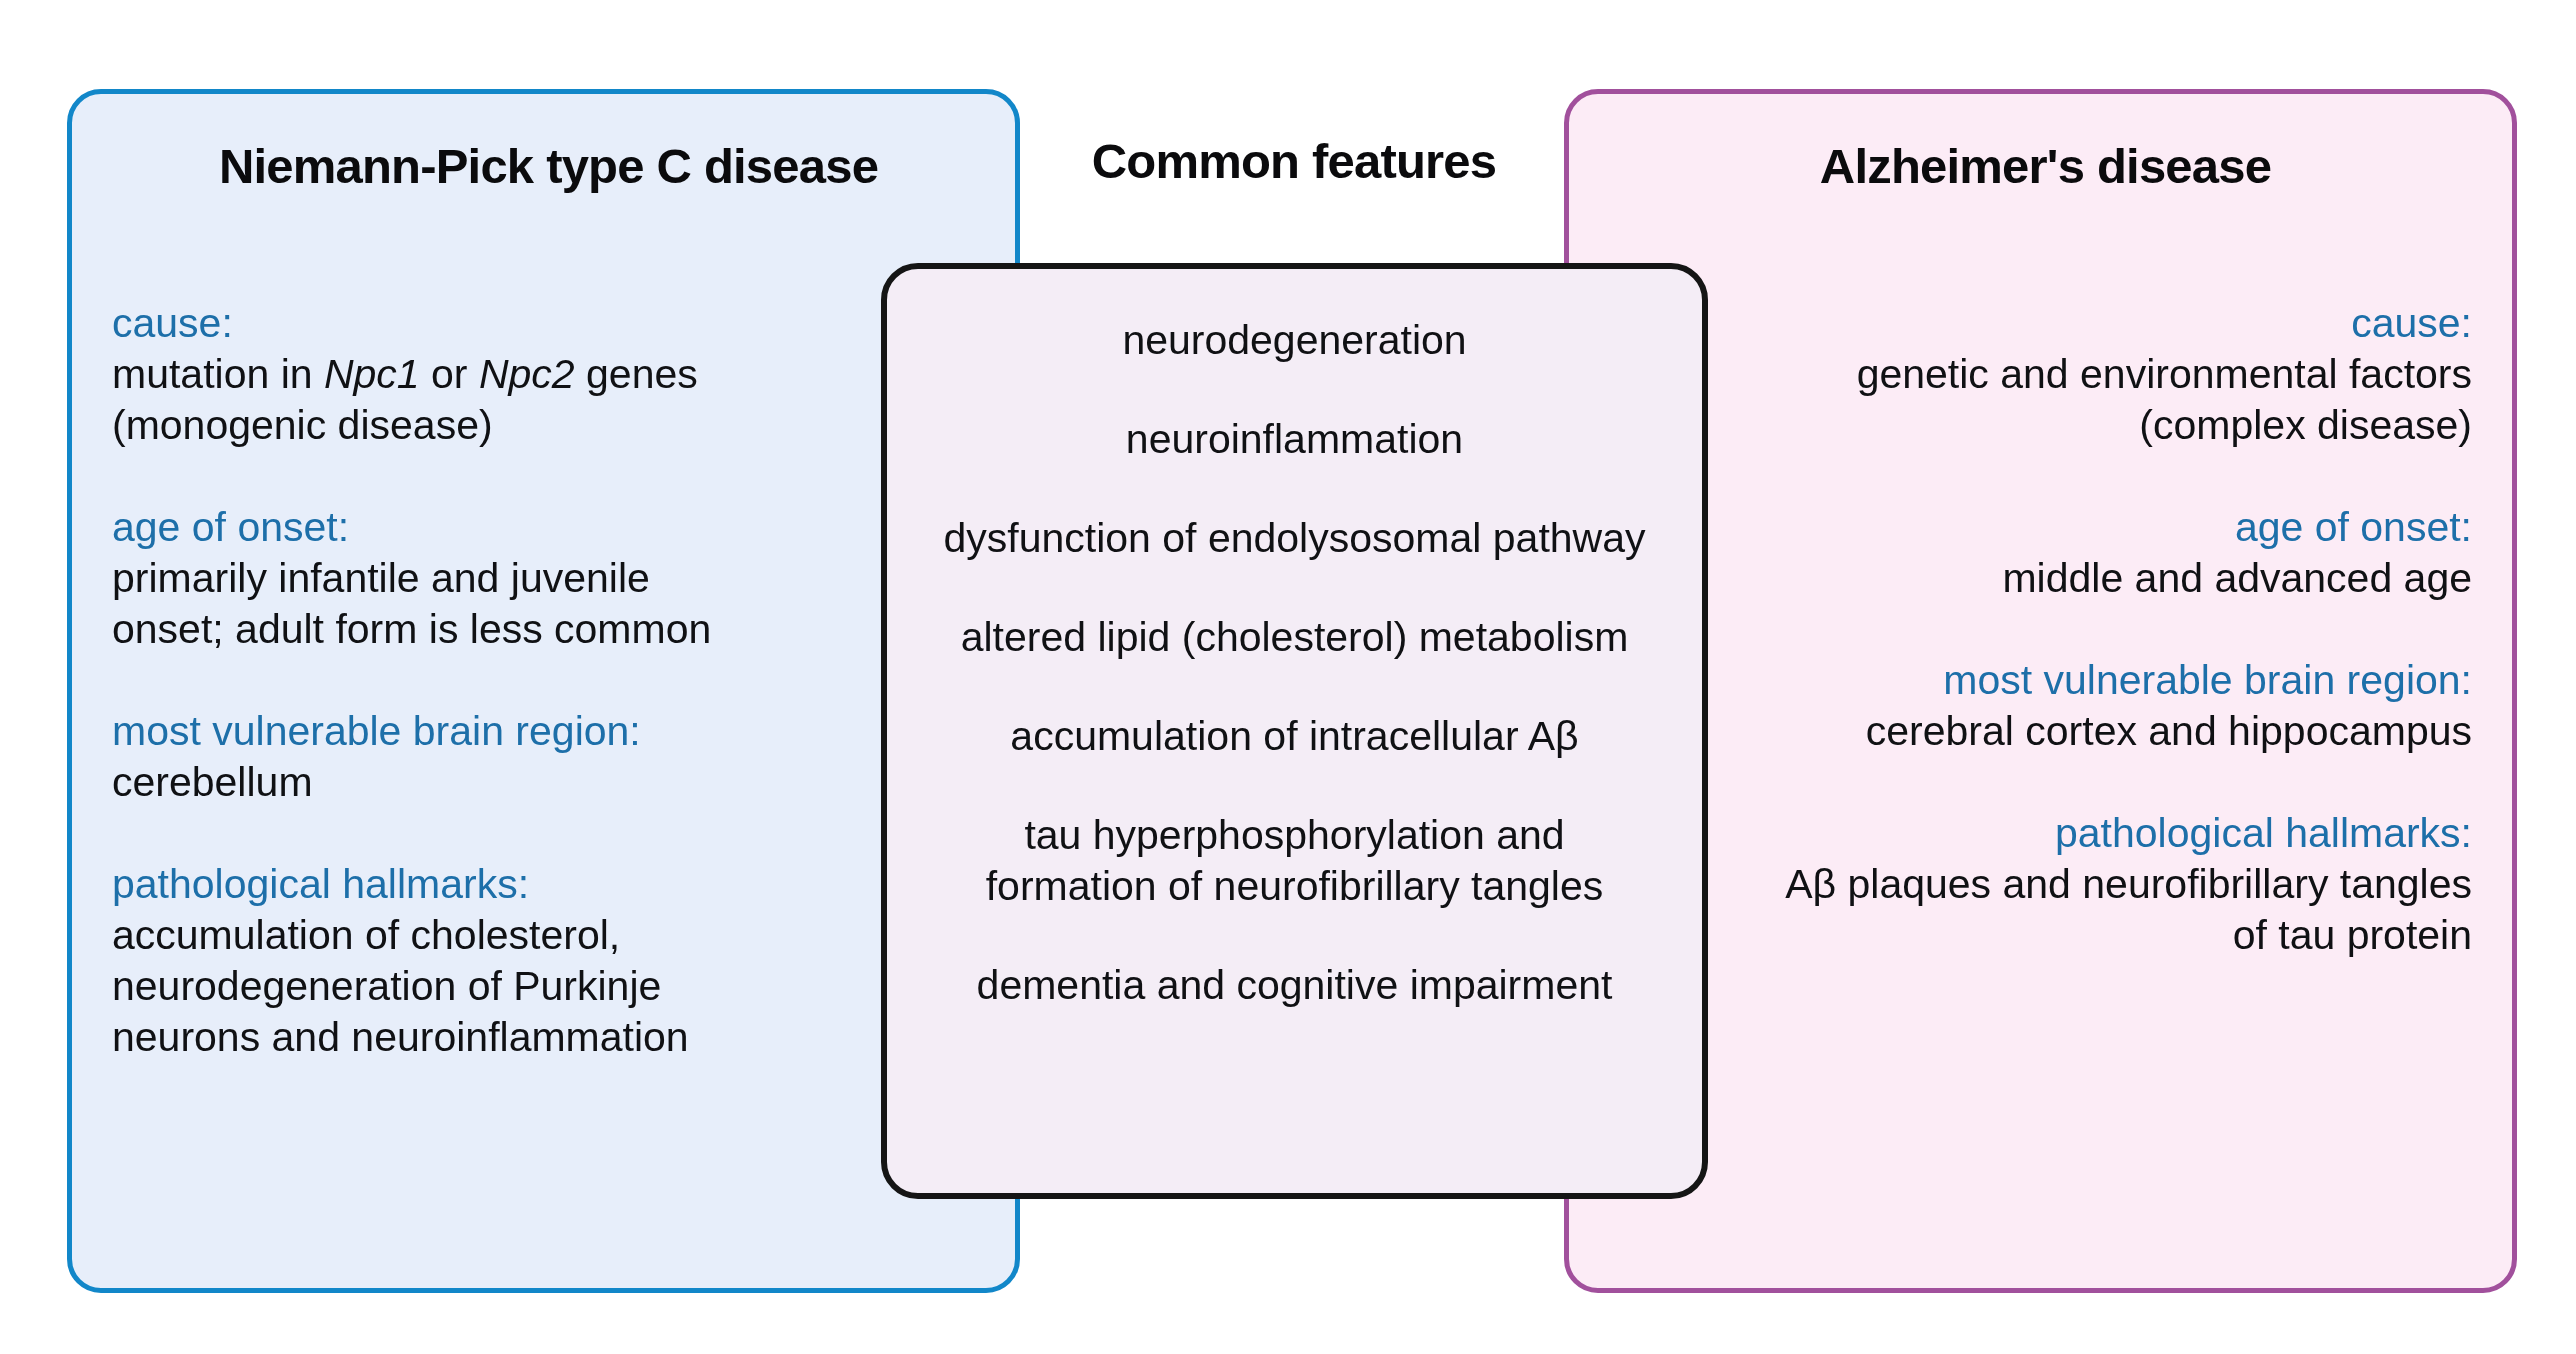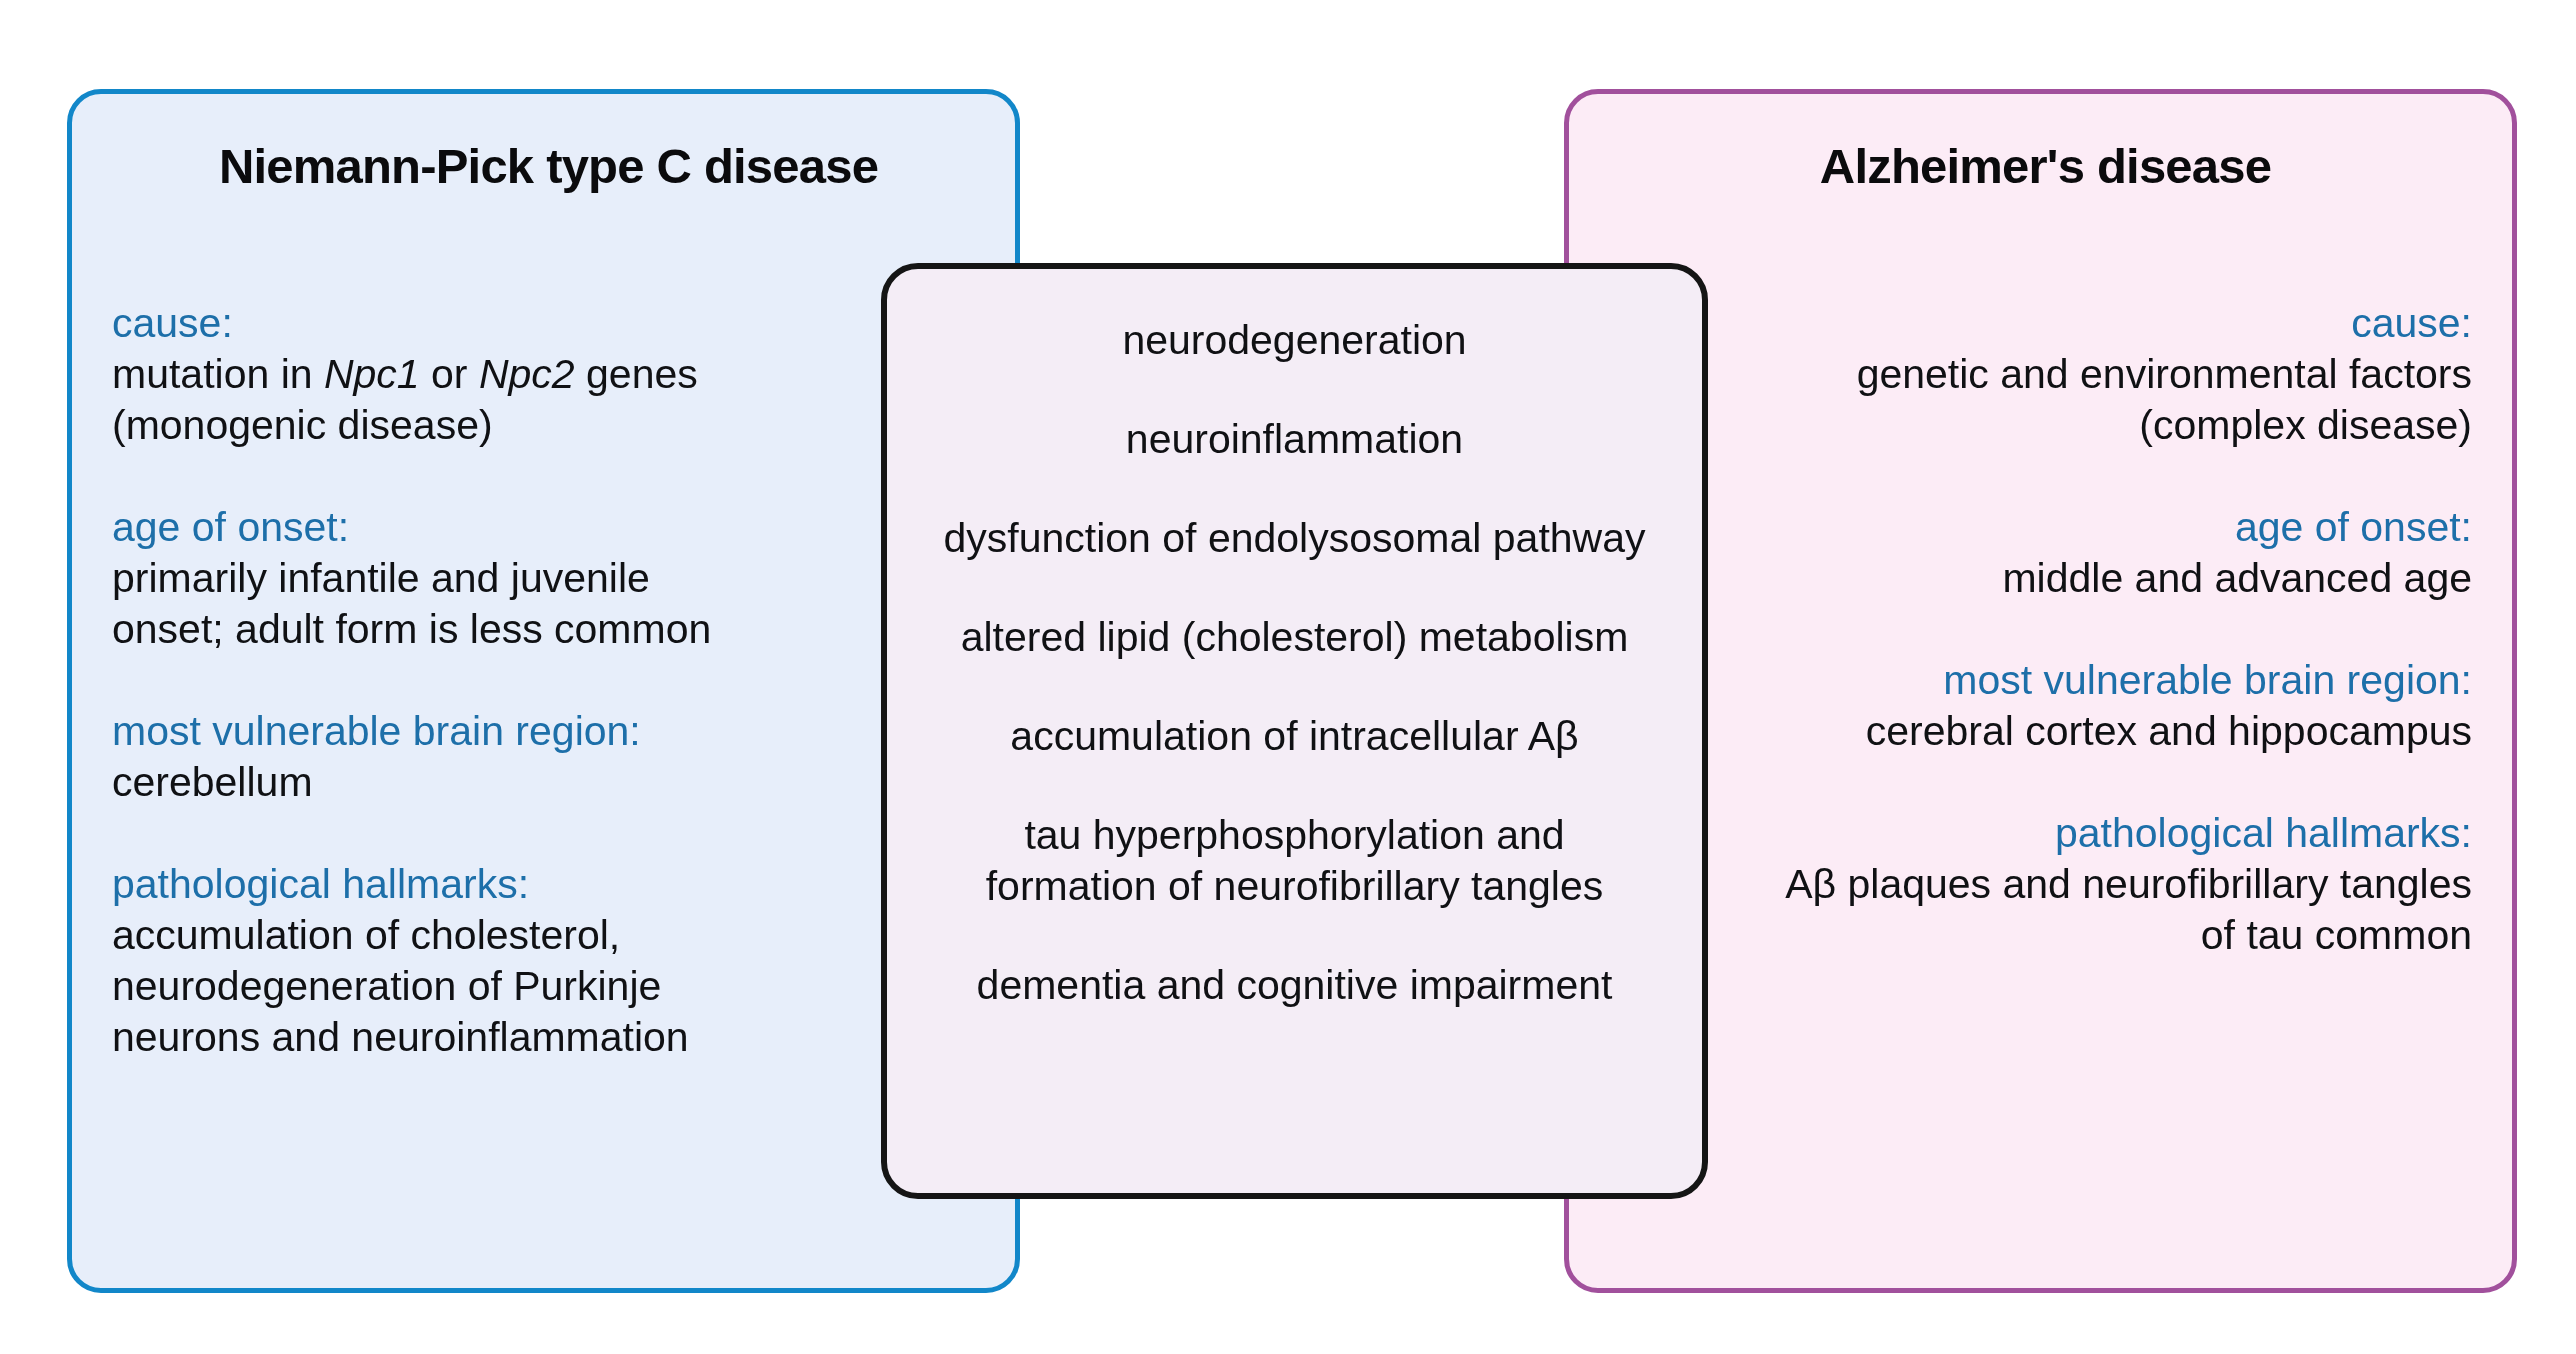--- a/index.html
+++ b/index.html
@@ -134,26 +134,27 @@
       </div>
 
       <div class="sec">
         <div class="sec-label">most vulnerable brain region:</div>
         <div class="sec-line">cerebral cortex and hippocampus</div>
       </div>
 
       <div class="sec">
         <div class="sec-label">pathological hallmarks:</div>
         <div class="sec-line">Aβ plaques and neurofibrillary tangles</div>
-        <div class="sec-line">of tau common</div>
+        <div class="sec-line">of tau protein</div>
       </div>
 
     </div>
   </section>
 
+  <h2 class="common-title">Common features</h2>
 
   <section class="center-box">
     <div class="feature-item">
       <div>neurodegeneration</div>
     </div>
     <div class="feature-item">
       <div>neuroinflammation</div>
     </div>
     <div class="feature-item">
       <div>dysfunction of endolysosomal pathway</div>

